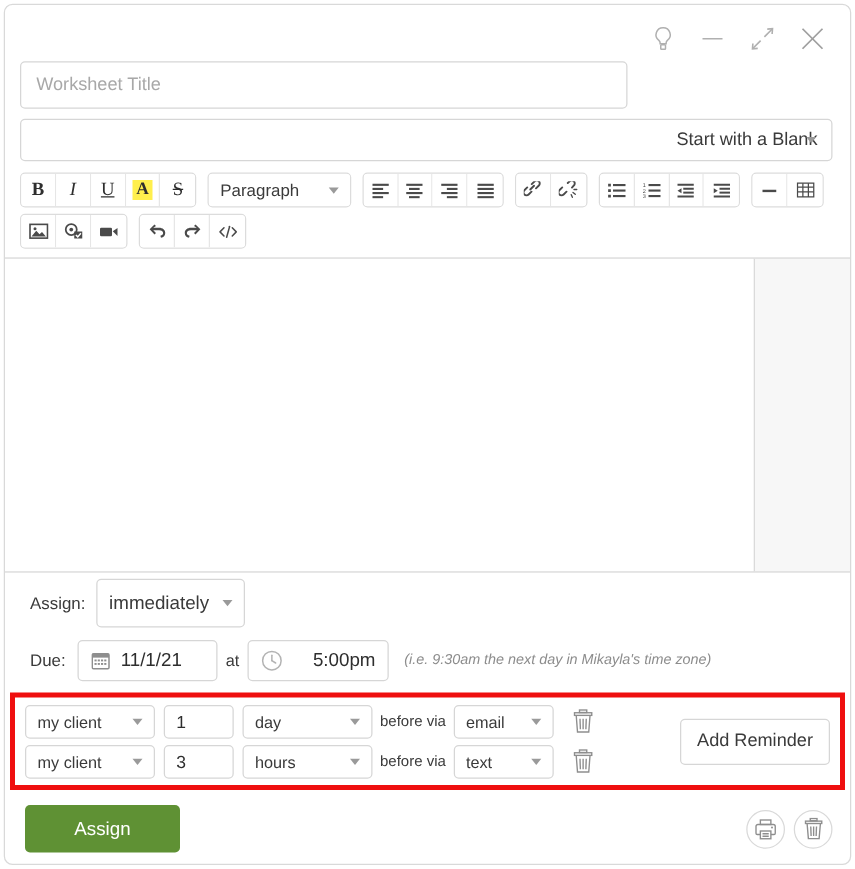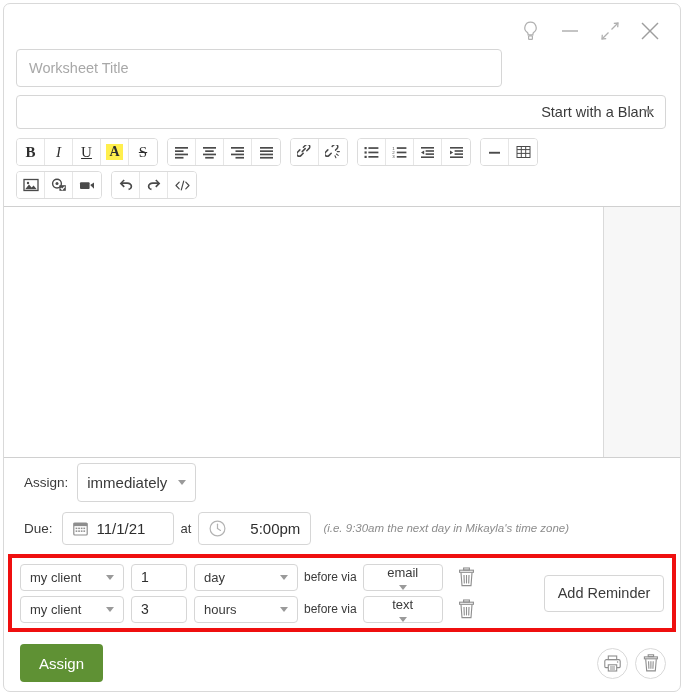--- a/index.html
+++ b/index.html
@@ -228,21 +228,21 @@
     height: 78px;
   }
   .rem-rows { display: flex; flex-direction: column; gap: 5px; }
   .rem-row { display: flex; align-items: center; }
   .sel-who  { width: 104px; height: 27px; font-size: 13px; }
   .num-box  { width: 56px; height: 27px; font-size: 14px; margin-left: 7px;
               border: 1px solid #d6d6d6; border-radius: 4px; background:#fff;
               display:flex; align-items:center; padding:0 9px; color:#2e2e2e; cursor:text; }
   .sel-unit { width: 104px; height: 27px; font-size: 13px; margin-left: 7px; }
   .beforevia { font-size: 12px; color: #3a3a3a; margin: 0 6px; }
-  .sel-via  { width: 80px; height: 27px; font-size: 13px; flex-direction: column; }
+  .sel-via  { width: 80px; height: 27px; font-size: 13px; }
   .trash-btn {
     width: 30px; height: 27px;
     display:flex; align-items:center; justify-content:center;
     margin-left: 9px; cursor:pointer;
   }
   .add-rem {
     margin-left: auto;
     width: 120px; height: 37px;
     border: 1px solid #d6d6d6;
     border-radius: 4px;
@@ -252,21 +252,21 @@
   }
 
   
   .footer {
     display: flex;
     align-items: center;
     padding: 8px 14px 0 16px;
     height: 54px;
   }
   .btn-assign {
-    width: 83px; height: 38px;
+    width: 124px; height: 38px;
     background: #5f9134;
     color: #fff;
     border: none; border-radius: 4px;
     font-size: 15px;
     font-family: "Liberation Sans", sans-serif;
     cursor: pointer;
   }
   .btn-cancel {
     width: 102px; height: 38px;
     margin-left: 10px;
@@ -341,20 +341,26 @@
       <div class="tb-group">
         <div class="tb-btn b">B</div>
         <div class="tb-btn i">I</div>
         <div class="tb-btn u">U</div>
         <div class="tb-btn">
             <span class="hl">A</span>
           </div>
         <div class="tb-btn s">S</div>
       </div>
 
+      <div class="tb-group">
+        <div class="tb-btn wide">
+          <span>Paragraph</span>
+          <span class="caret"></span>
+        </div>
+      </div>
 
       <div class="tb-group">
         <div class="tb-btn">
           <svg width="15" height="13" viewBox="0 0 15 13">
               <g fill="#4a4a4a">
                 <rect x="1" y="1" width="13" height="1.7"></rect>
                 <rect x="1" y="4.3" width="8.5" height="1.7"></rect>
                 <rect x="1" y="7.6" width="13" height="1.7"></rect>
                 <rect x="1" y="10.9" width="8.5" height="1.7"></rect>
               </g>

